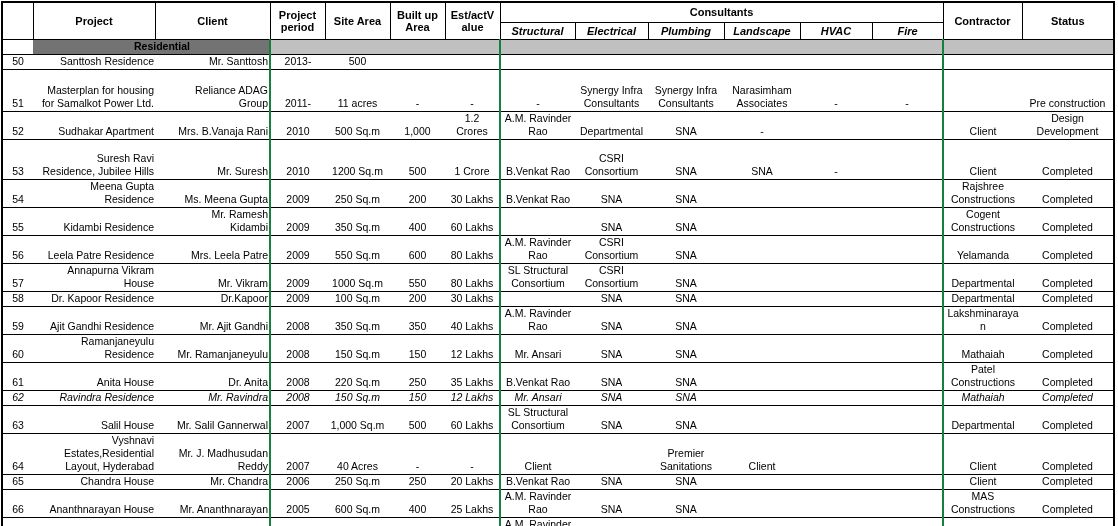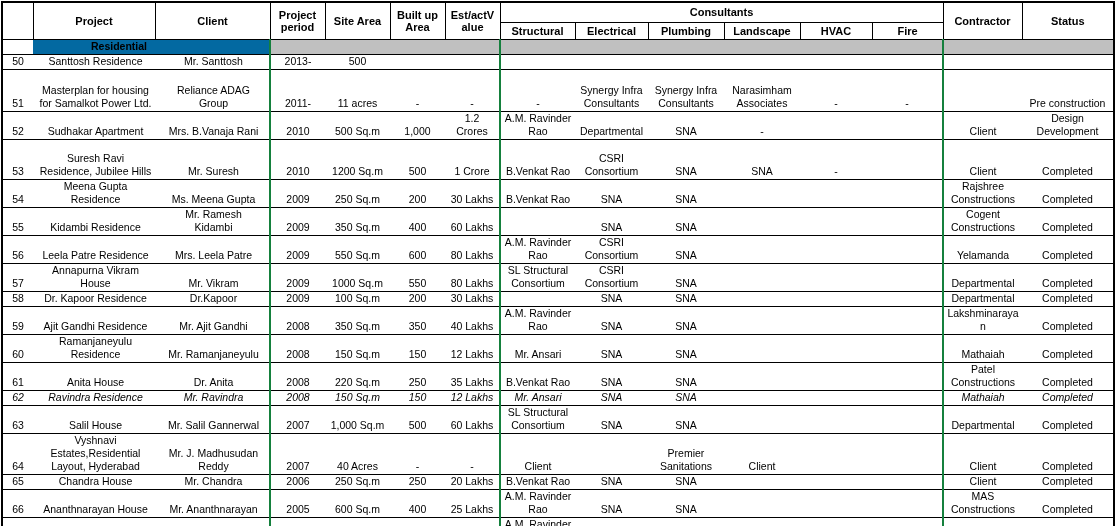--- a/index.html
+++ b/index.html
@@ -24,39 +24,39 @@
     font-size: 11px;
     line-height: 12px;
     text-align: center;
     vertical-align: middle;
     border: 1px solid #000;
     padding: 0 1px;
     white-space: pre-line;
     overflow: hidden;
   }
   tr.hr1 { height: 20px; }
-  tr.hr2 { height: 17px; }
+  tr.hr2 { height: 17px; font-style: italic; }
   tbody td {
     font-size: 10.5px;
     line-height: 13px;
     vertical-align: bottom;
     text-align: center;
     border-bottom: 1px solid #000;
     padding: 0 1px 1px 1px;
     white-space: pre-line;
     overflow: hidden;
   }
-  tbody td.left { text-align: center; padding-left: 4px; }
+  tbody td.left { text-align: right; padding-left: 4px; }
   tbody td.bl { border-left: 2px solid #15803d; }
   tbody td.sec { background: #c0c0c0; }
   tbody td.seclabel {
-    background: #0369a1;
+    background: #737373;
     font-weight: bold;
     text-align: left;
-    padding-left: 58px;
+    padding-left: 101px;
     vertical-align: middle;
   }
 </style>
 </head>
 <body>
 
 <table>
   <colgroup>
     <col style="width:31px">
       <col style="width:122px">

